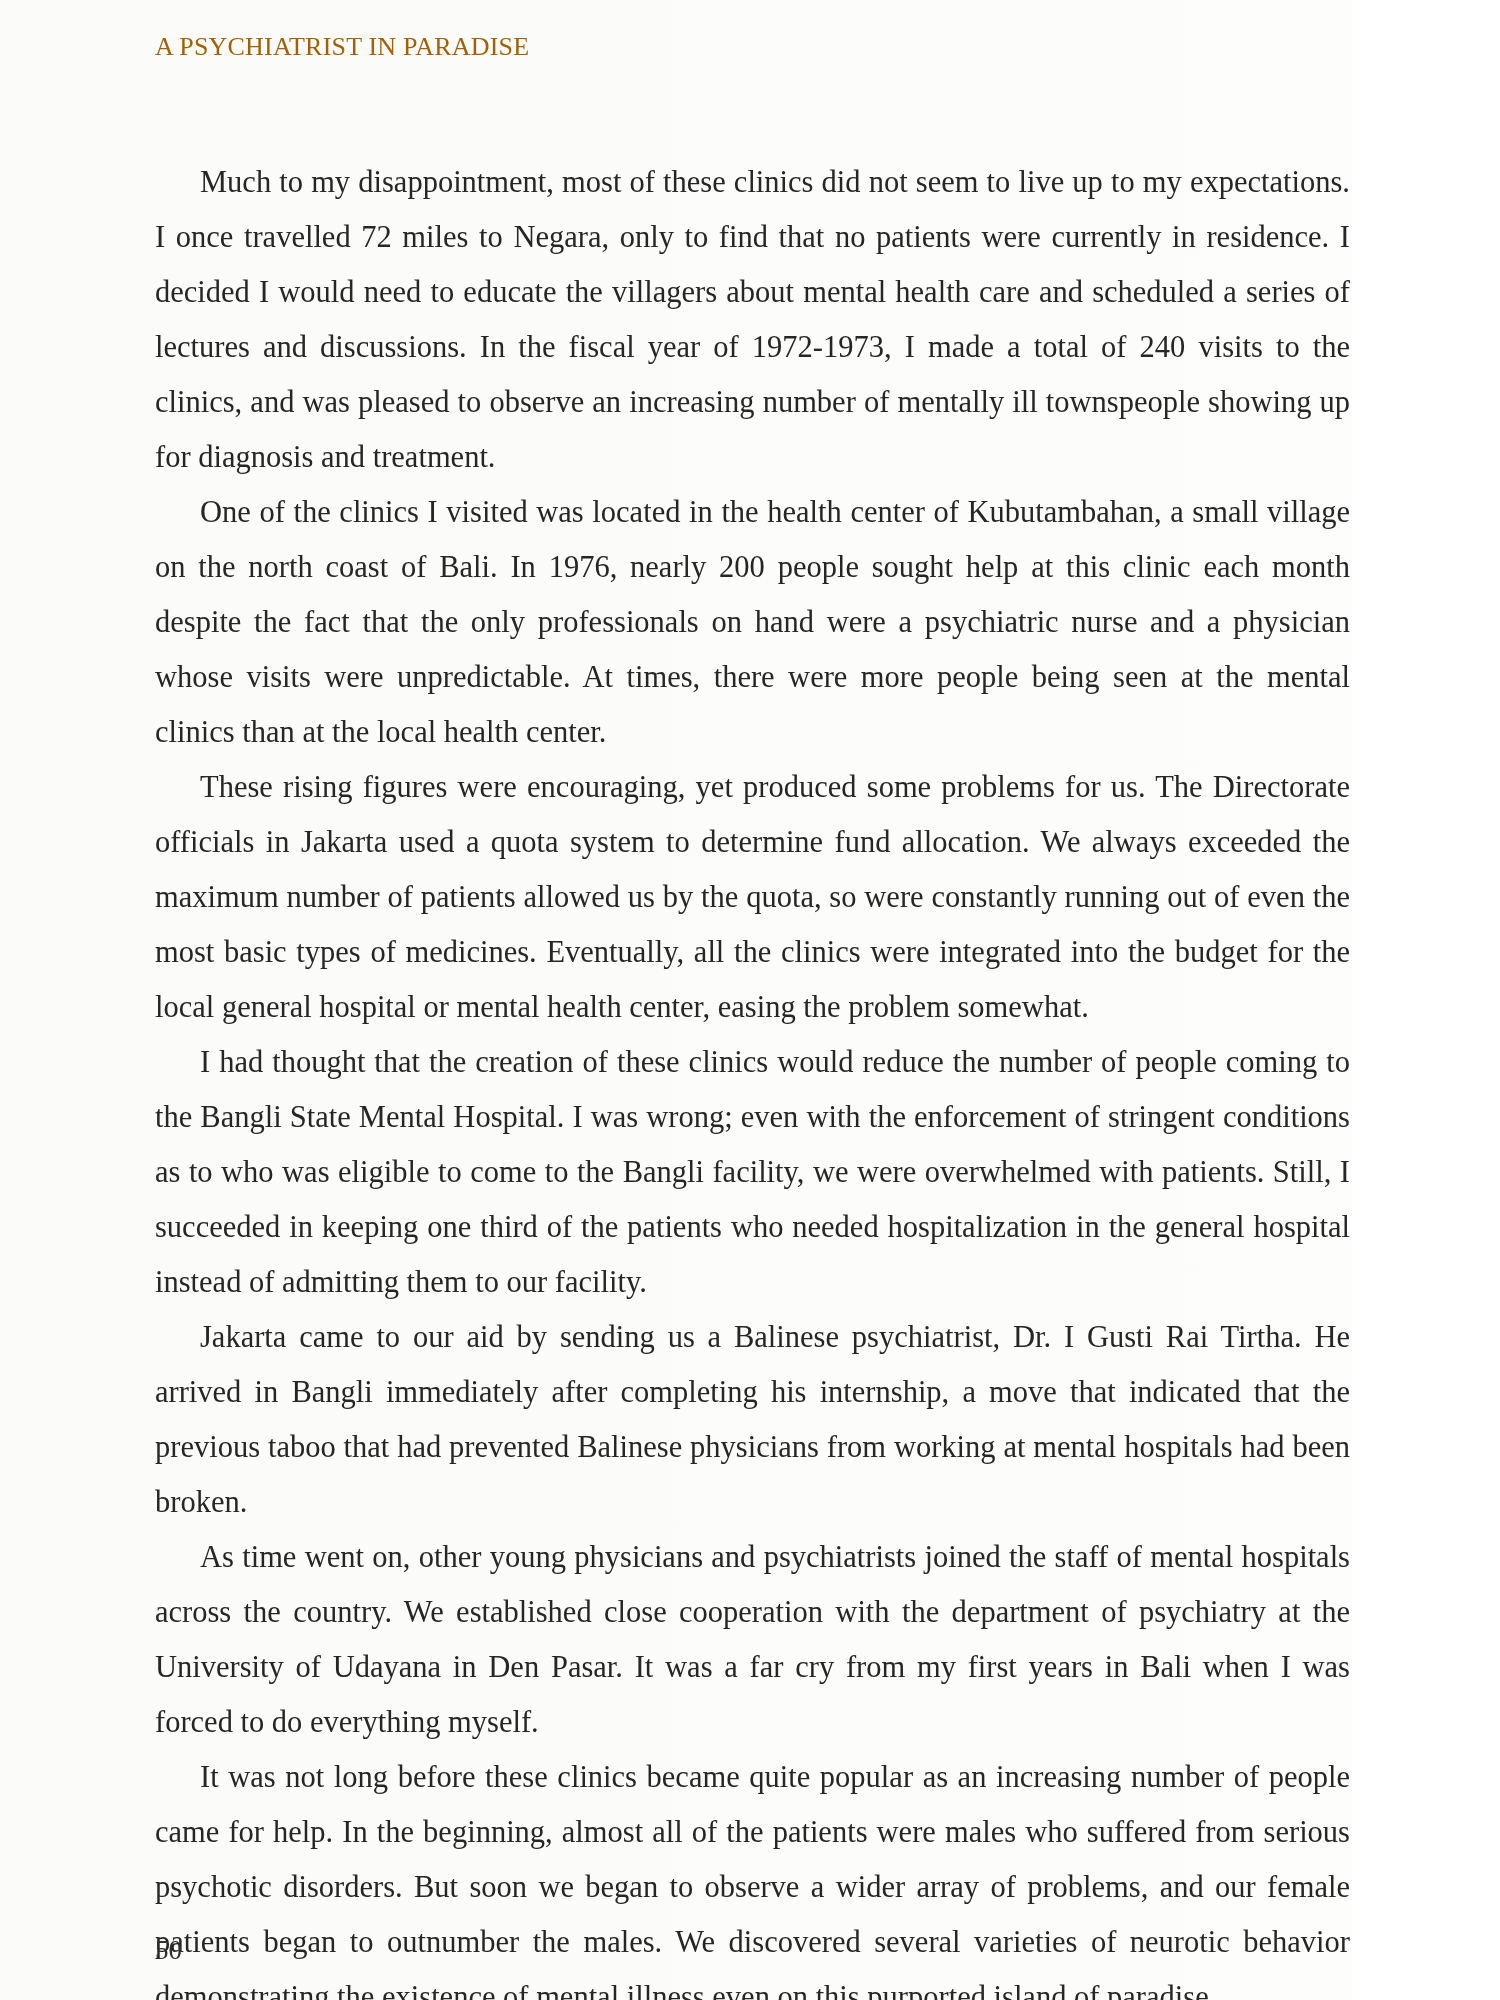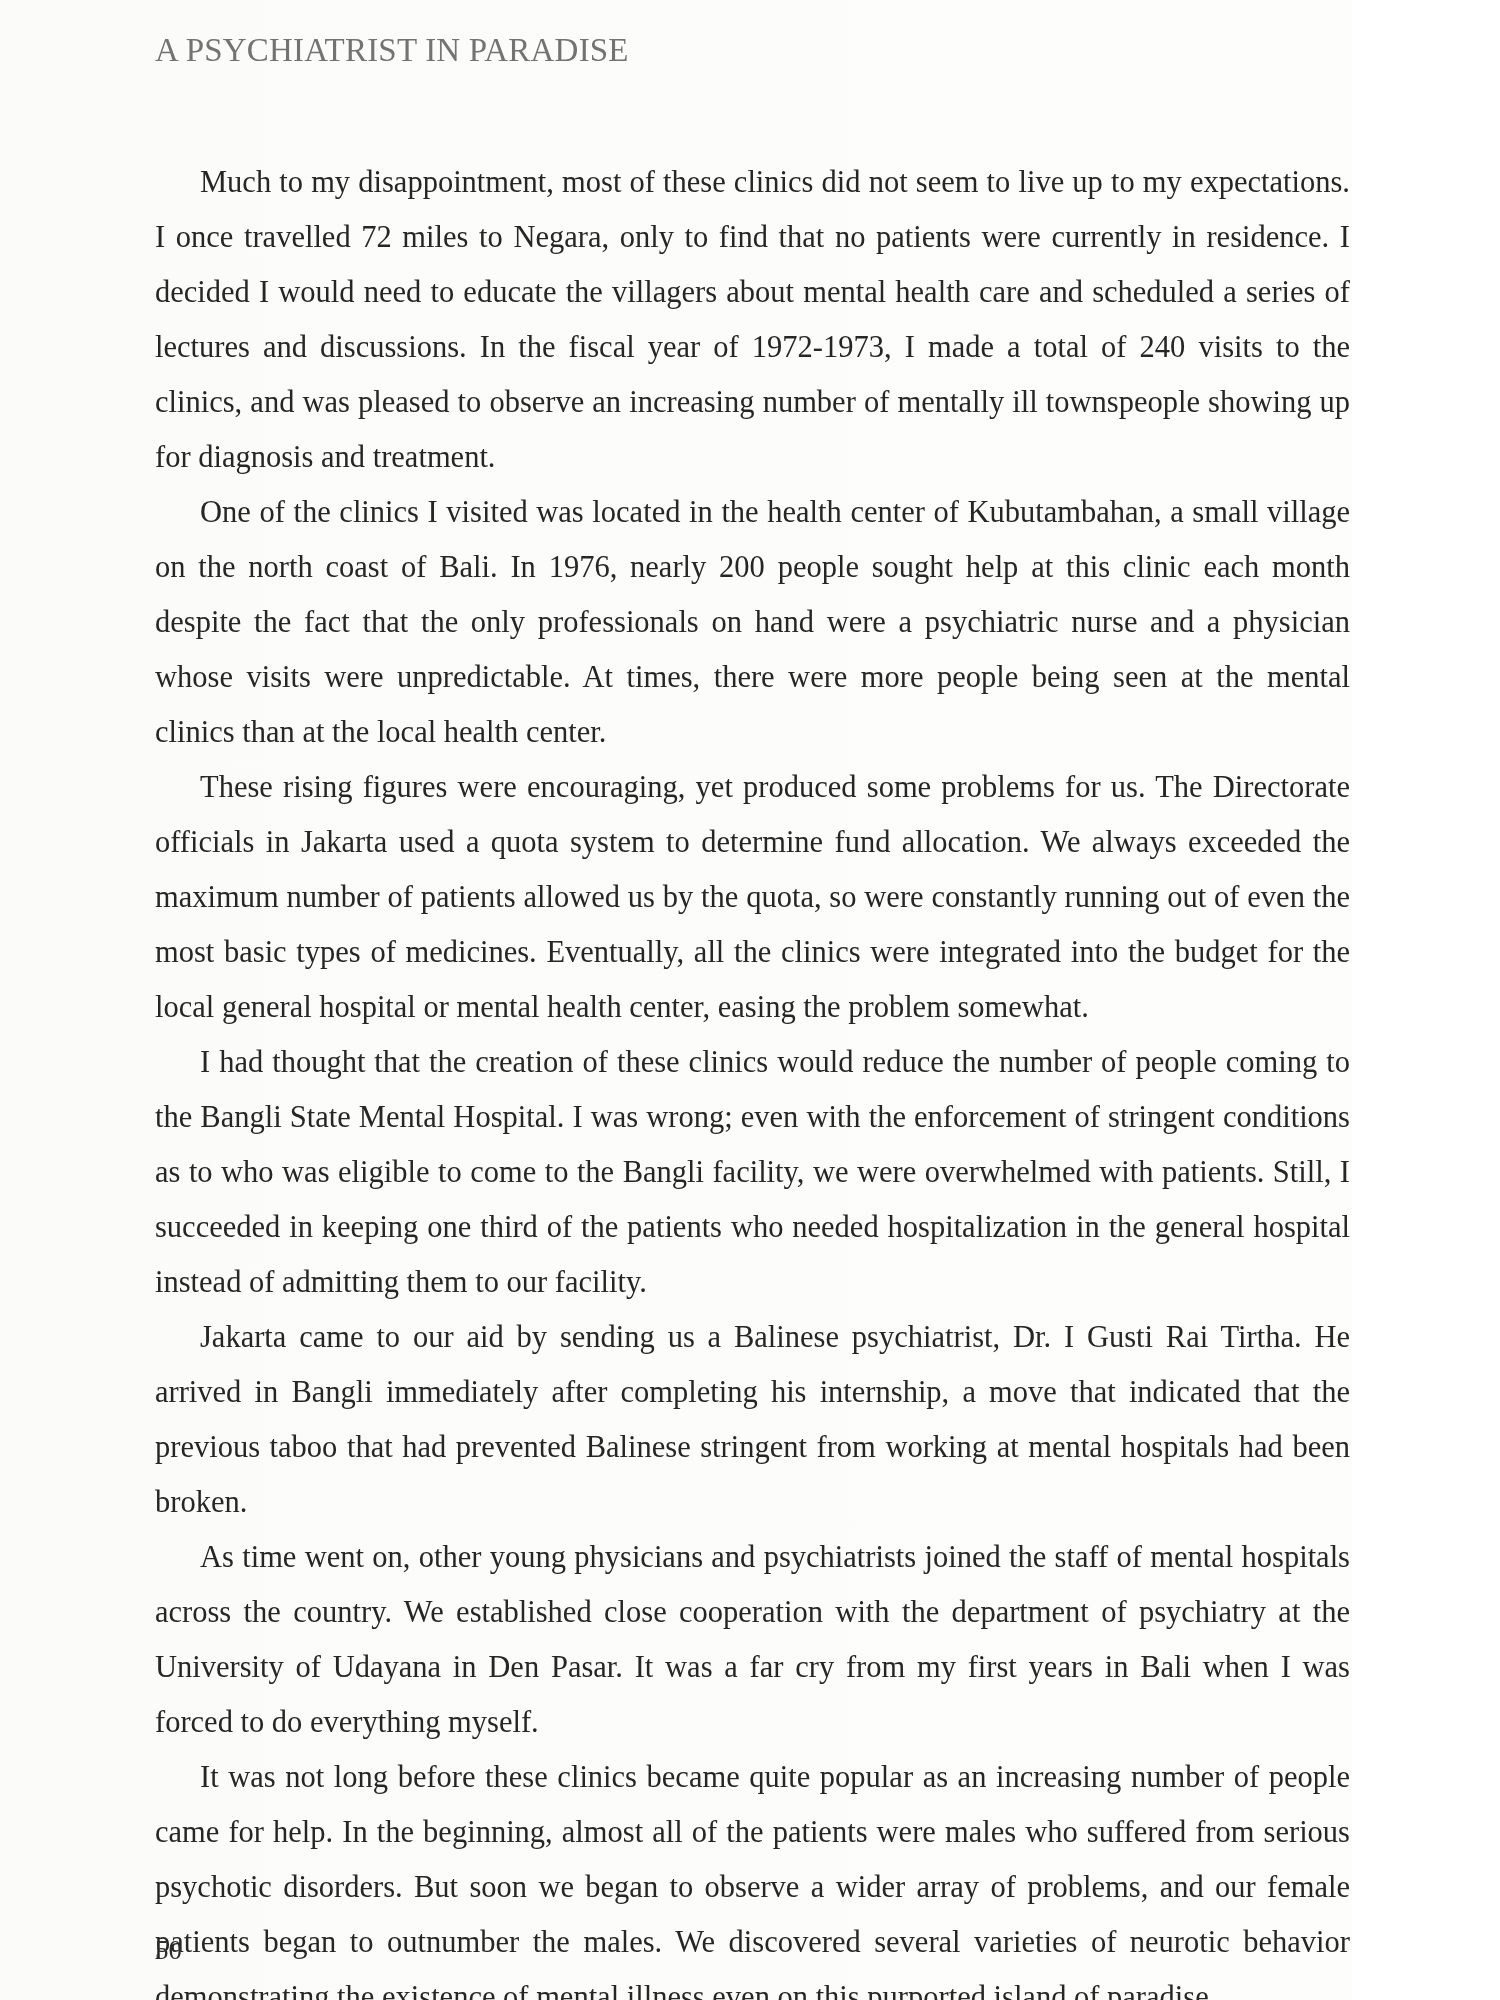--- a/index.html
+++ b/index.html
@@ -20,23 +20,23 @@
     left: 0;
     top: 0;
     width: 1352px;
     height: 2000px;
     background: linear-gradient(90deg, #fbfbf9 0%, #fcfcfa 60%, #fdfdfc 100%);
   }
   .running-head {
     position: absolute;
     left: 155px;
     top: 32px;
-    font-size: 33px;
+    font-size: 26px;
     letter-spacing: 0.2px;
-    color: #737373;
+    color: #a16207;
     white-space: nowrap;
   }
   .body-text {
     position: absolute;
     left: 155px;
     top: 155px;
     width: 1195px;
     font-size: 30.5px;
     line-height: 55px;
     text-align: justify;
@@ -60,18 +60,18 @@
 
 <div class="page-scan"></div>
 
 <div class="running-head">A PSYCHIATRIST IN PARADISE</div>
 
 <div class="body-text">
   <p>Much to my disappointment, most of these clinics did not seem to live up to my expectations. I once travelled 72 miles to Negara, only to find that no patients were currently in residence. I decided I would need to educate the villagers about mental health care and scheduled a series of lectures and discussions. In the fiscal year of 1972-1973, I made a total of 240 visits to the clinics, and was pleased to observe an increasing number of mentally ill townspeople showing up for diagnosis and treat­ment.</p>
   <p>One of the clinics I visited was located in the health center of Kubutambahan, a small village on the north coast of Bali. In 1976, nearly 200 people sought help at this clinic each month despite the fact that the only professionals on hand were a psychiatric nurse and a physician whose visits were unpredictable. At times, there were more people being seen at the mental clinics than at the local health center.</p>
   <p>These rising figures were encouraging, yet produced some problems for us. The Directorate officials in Jakarta used a quota system to determine fund allocation. We always exceeded the maximum number of patients allowed us by the quota, so were constantly running out of even the most basic types of medicines. Eventually, all the clinics were integrated into the budget for the local general hospital or mental health center, easing the problem somewhat.</p>
   <p>I had thought that the creation of these clinics would reduce the number of people coming to the Bangli State Mental Hospital. I was wrong; even with the enforcement of stringent conditions as to who was eligible to come to the Bangli facility, we were overwhelmed with patients. Still, I succeeded in keeping one third of the patients who needed hospitalization in the general hospital instead of admitting them to our facility.</p>
-  <p>Jakarta came to our aid by sending us a Balinese psychiatrist, Dr. I Gusti Rai Tirtha. He arrived in Bangli immediately after completing his internship, a move that indicated that the previous taboo that had prevented Balinese stringent from working at mental hospitals had been broken.</p>
+  <p>Jakarta came to our aid by sending us a Balinese psychiatrist, Dr. I Gusti Rai Tirtha. He arrived in Bangli immediately after completing his internship, a move that indicated that the previous taboo that had prevented Balinese physicians from working at mental hospitals had been broken.</p>
   <p>As time went on, other young physicians and psychiatrists joined the staff of mental hospitals across the country. We established close cooperation with the department of psychiatry at the University of Udayana in Den Pasar. It was a far cry from my first years in Bali when I was forced to do everything myself.</p>
   <p>It was not long before these clinics became quite popular as an increasing number of people came for help. In the beginning, almost all of the patients were males who suffered from serious psychotic disorders. But soon we began to observe a wider array of problems, and our female patients began to outnumber the males. We discovered several varieties of neurotic behavior demonstrating the existence of mental illness even on this purported island of paradise.</p>
 </div>
 
 <div class="page-number">50</div>
 
 </body></html>

